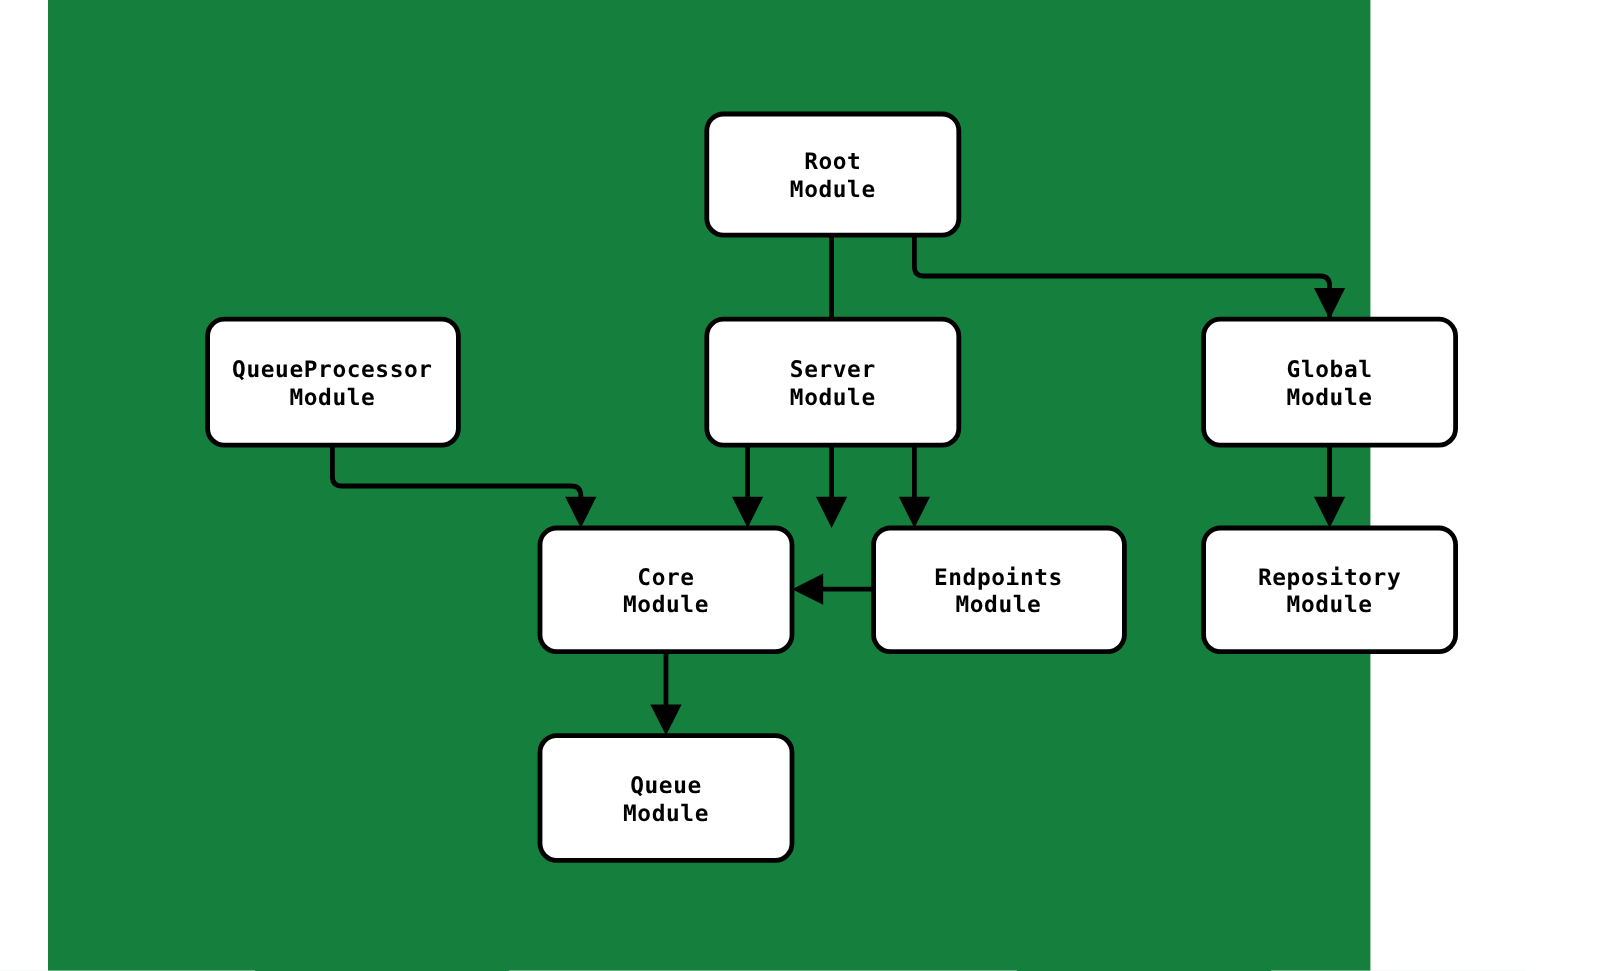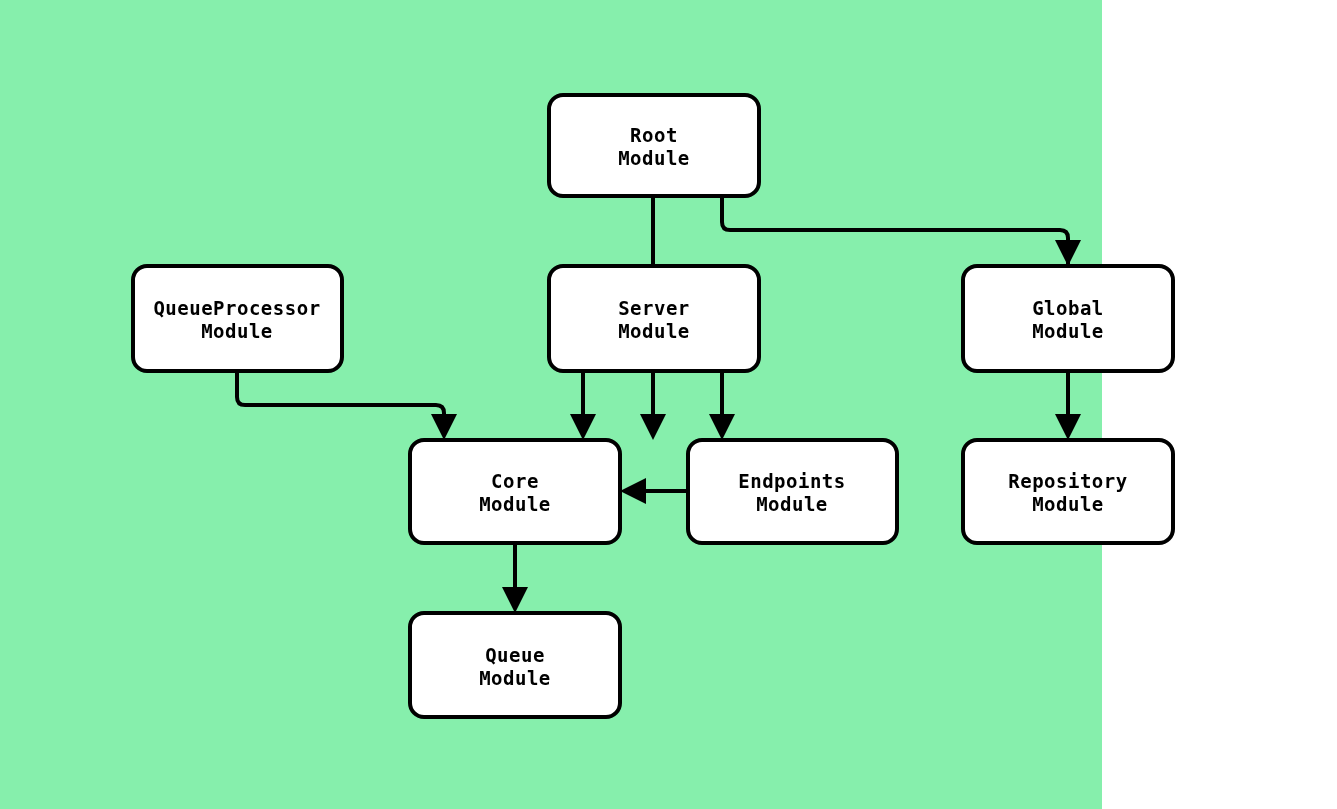--- a/index.html
+++ b/index.html
@@ -10,21 +10,22 @@
   body {
     width: 1337px;
     height: 809px;
     overflow: hidden;
     font-family: "DejaVu Sans Mono", "Liberation Mono", monospace;
   }
   #diagram-root {
     position: relative;
     width: 1102px;
     height: 809px;
-    background: #86efac;
+    background: #15803d;
+    margin-left: 40px;
   }
   svg.diagram-canvas {
     display: block;
     width: 1337px;
     height: 809px;
   }
   .node-box {
     fill: #ffffff;
     stroke: #000000;
     stroke-width: 4;

